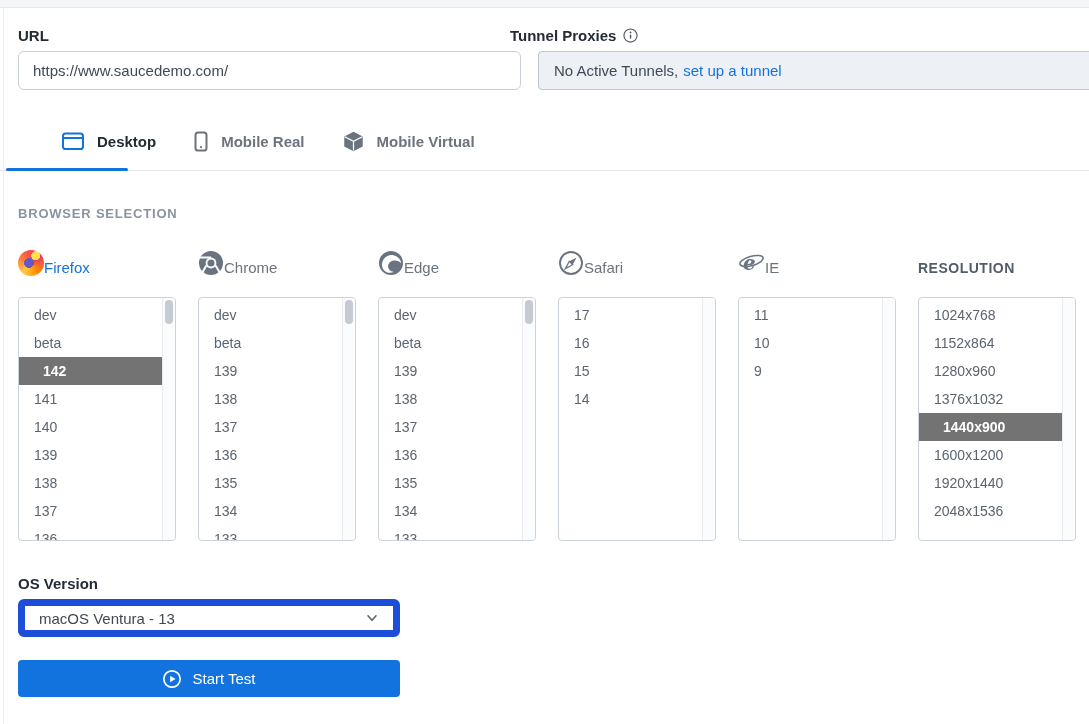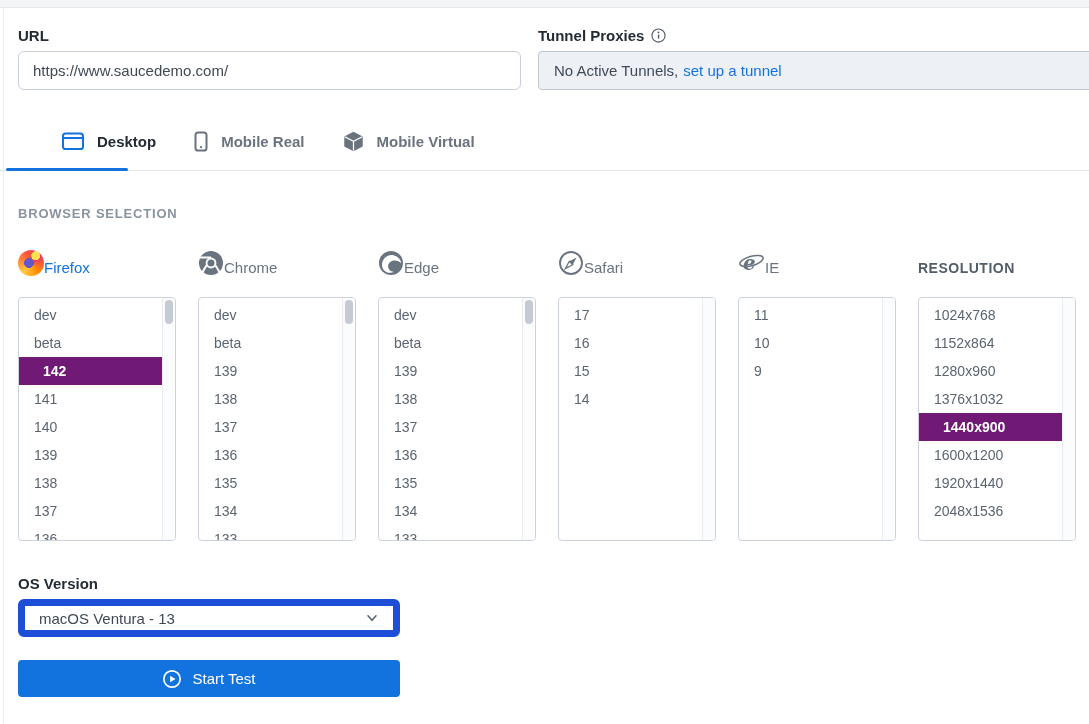--- a/index.html
+++ b/index.html
@@ -22,21 +22,21 @@
   
   .url-label { position: absolute; left: 18px; top: 27px; }
   .url-input {
     position: absolute; left: 18px; top: 51px; width: 503px; height: 39px;
     border: 1px solid #C8CFD9; border-radius: 6px; background: #fff;
     font-family: "Liberation Sans", sans-serif; font-size: 15px; color: #3F4A56;
     padding: 0 14px; outline: none;
   }
 
   
-  .tunnel-label-row { position: absolute; left: 538px; top: 27px; display: flex; align-items: center; gap: 7px; }
+  .tunnel-label-row { position: absolute; left: 510px; top: 27px; display: flex; align-items: center; gap: 7px; }
   .tunnel-box {
     position: absolute; left: 538px; top: 51px; width: 568px; height: 39px;
     background: #EDF0F5; border: 1px solid #BFC7D3; border-radius: 4px;
     display: flex; align-items: center; padding: 0 15px; font-size: 15px; color: #3F4A56;
   }
   .tunnel-box a { color: #1273DC; text-decoration: none; cursor: pointer; margin-left: 5px; }
 
   
   .tabs { position: absolute; left: 18px; top: 131px; display: flex; gap: 38px; margin-left: 44px; }
   .tab { display: flex; align-items: center; gap: 13px; cursor: pointer; }
@@ -54,21 +54,21 @@
   .col-header { height: 27px; display: flex; align-items: flex-end; margin-bottom: 21px; }
   .bname { font-size: 15px; color: #6A7480; font-weight: 500; }
   .bname.active-browser { color: #1273DC; }
   .res-header { font-size: 14px; font-weight: bold; color: #525D6A; letter-spacing: 0.5px; }
 
   .listbox { height: 244px; border: 1px solid #CBD2DB; border-radius: 4px; background: #fff;
              display: flex; overflow: hidden; }
   .list { flex: 1; padding-top: 3px; overflow: hidden; }
   .list-item { height: 28px; display: flex; align-items: center; padding-left: 15px;
                font-size: 14px; color: #5A6571; cursor: pointer; white-space: nowrap; }
-  .list-item.selected { background: #701a75; color: #ffffff; font-weight: bold; padding-left: 24px; }
+  .list-item.selected { background: #737373; color: #ffffff; font-weight: bold; padding-left: 24px; }
   .gutter { width: 13px; border-left: 1px solid #E9EBEF; background: #FBFCFD; position: relative; }
   .thumb { position: absolute; top: 2px; left: 2px; width: 8px; height: 24px; border-radius: 4px;
            background: #C5CAD3; cursor: pointer; }
 
   
   .os-label { position: absolute; left: 18px; top: 575px; }
   .os-select {
     position: absolute; left: 18px; top: 599px; width: 382px; height: 38px;
     border: 7px solid #1d4ed8; border-radius: 6px; background: #fff;
     display: flex; align-items: center; justify-content: space-between;

